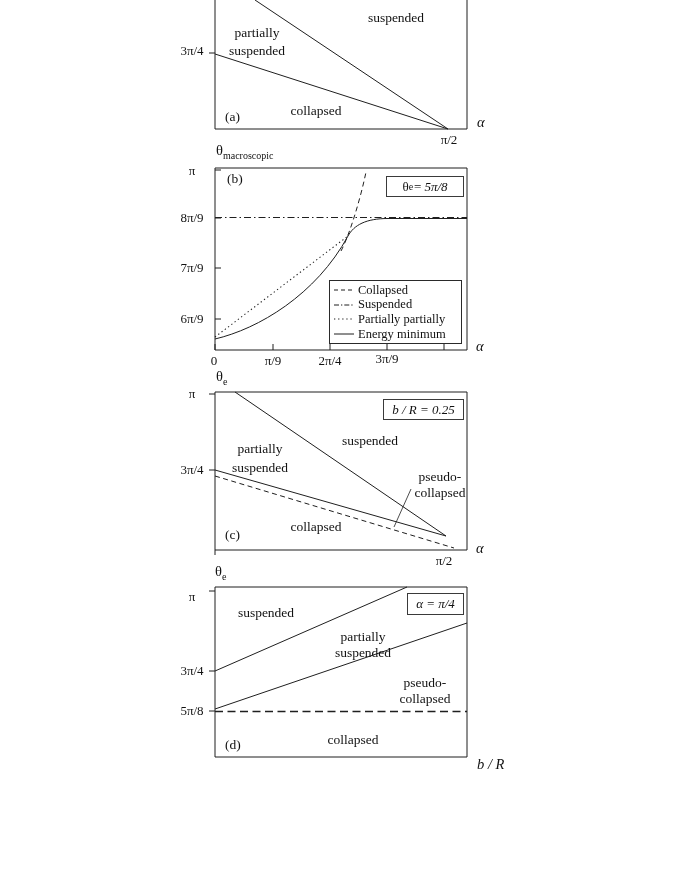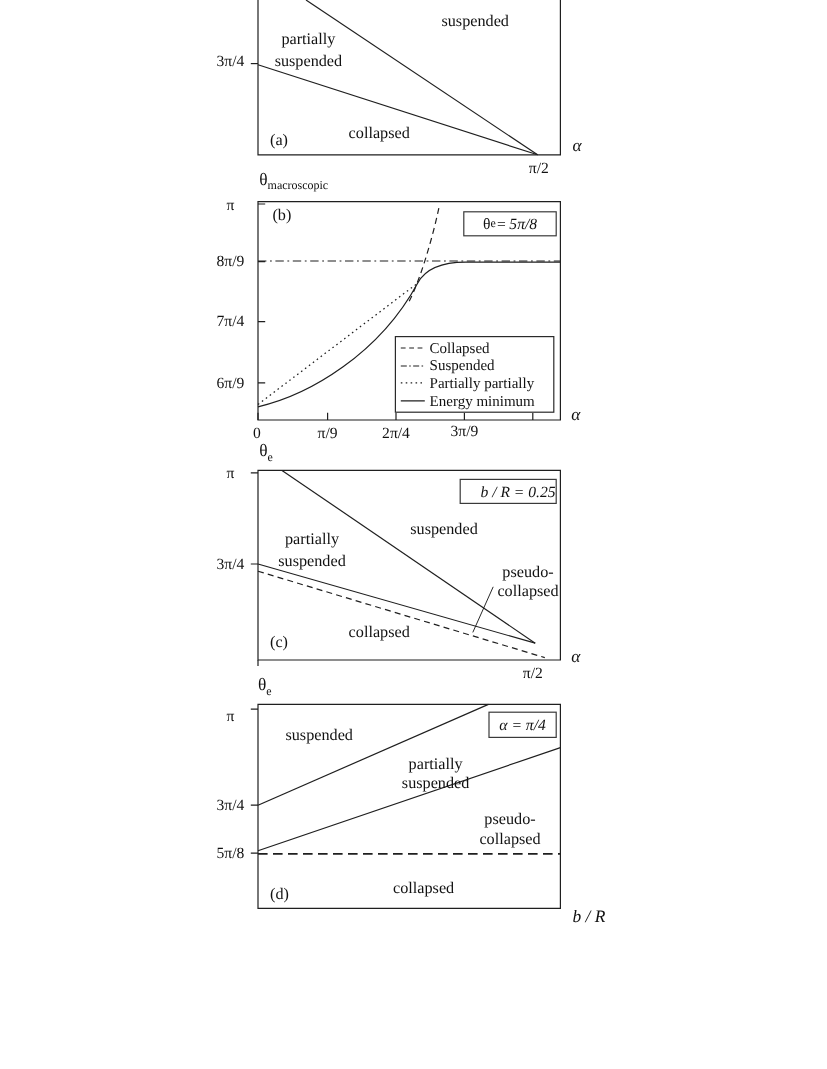--- a/index.html
+++ b/index.html
@@ -67,21 +67,21 @@
   <div class="lbl ctr two" style="left:257px;top:24px;"><span>partially</span><br><span>suspended</span></div>
   <div class="lbl ctr" style="left:396px;top:10px;">suspended</div>
   <div class="lbl ctr" style="left:316px;top:103px;">collapsed</div>
   <div class="lbl" style="left:225px;top:109px;">(a)</div>
   <div class="lbl ax" style="left:477px;top:115px;">α</div>
   <div class="lbl ctr tick" style="left:449px;top:132px;">π/2</div>
 
   <div class="lbl" style="left:216px;top:143px;font-size:14.5px;"><span>θ</span><sub class="small">macroscopic</sub></div>
   <div class="ytick" style="top:164px;">π</div>
   <div class="ytick" style="top:211px;">8π/9</div>
-  <div class="ytick" style="top:261px;">7π/4</div>
+  <div class="ytick" style="top:261px;">7π/9</div>
   <div class="ytick" style="top:312px;">6π/9</div>
   <div class="lbl" style="left:227px;top:171px;">(b)</div>
 
   <div class="boxed" style="left:386px;top:176px;width:76px;height:19px;">
     <span>θ</span>
       <sub class="small">e</sub>
       <span class="eq">=</span>
       <i>5π/8</i>
   </div>
 
@@ -115,21 +115,21 @@
   <div class="lbl ctr tick" style="left:214px;top:353px;">0</div>
   <div class="lbl ctr tick" style="left:273px;top:353px;">π/9</div>
   <div class="lbl ctr tick" style="left:330px;top:353px;">2π/4</div>
   <div class="lbl ctr tick" style="left:387px;top:351px;">3π/9</div>
   <div class="lbl ctr tick" style="left:444px;top:353px;margin-top:48px;">4π/9</div>
   <div class="lbl ax" style="left:476px;top:339px;">α</div>
 
   <div class="lbl" style="left:216px;top:369px;font-size:14.5px;"><span>θ</span><sub class="small">e</sub></div>
   <div class="ytick" style="top:387px;">π</div>
   <div class="ytick" style="top:463px;">3π/4</div>
-  <div class="boxed" style="left:383px;top:399px;width:79px;height:19px;justify-content:flex-end;">
+  <div class="boxed" style="left:383px;top:399px;width:79px;height:19px;">
       <i>b / R = 0.25</i>
     </div>
   <div class="lbl ctr two" style="left:260px;top:439px;line-height:19px;"><span>partially</span><br><span>suspended</span></div>
   <div class="lbl ctr" style="left:370px;top:433px;">suspended</div>
   <div class="lbl ctr" style="left:440px;top:469px;line-height:15.5px;"><span>pseudo-</span><br><span>collapsed</span></div>
   <div class="lbl ctr" style="left:316px;top:519px;">collapsed</div>
   <div class="lbl" style="left:225px;top:527px;">(c)</div>
   <div class="lbl ax" style="left:476px;top:541px;">α</div>
   <div class="lbl ctr tick" style="left:444px;top:553px;">π/2</div>
 

